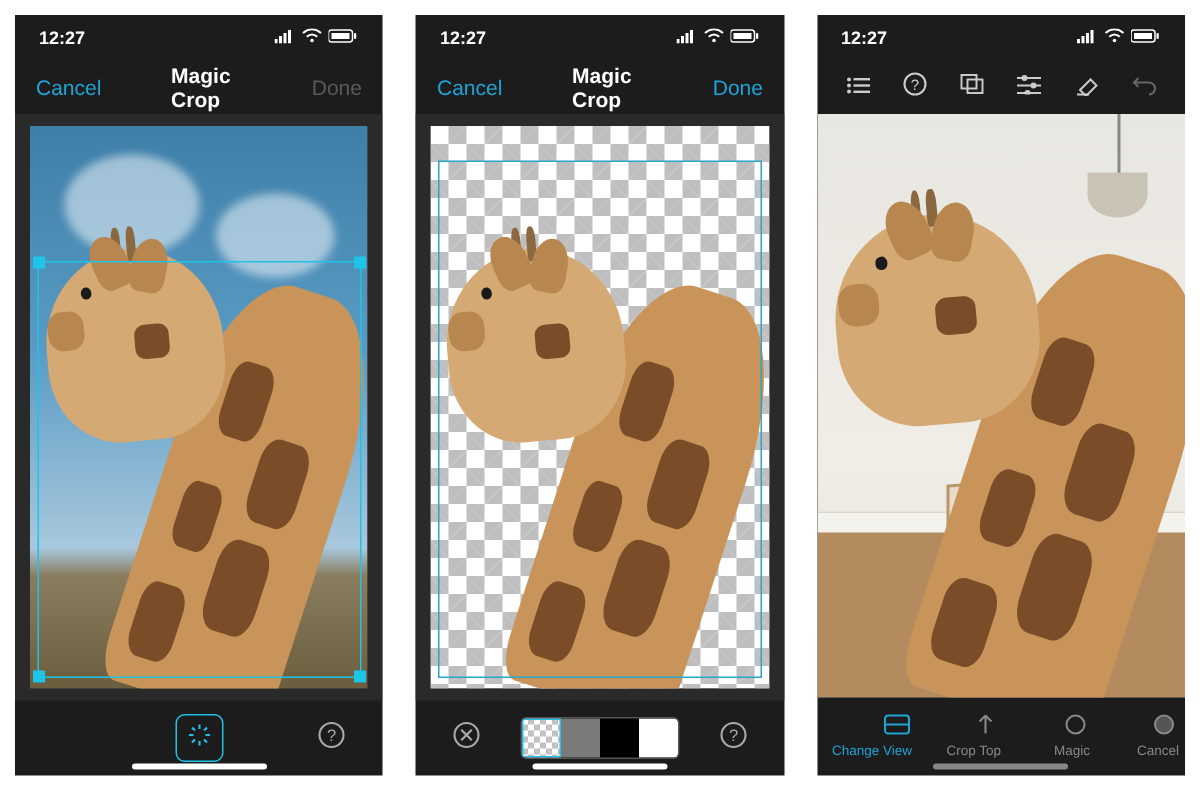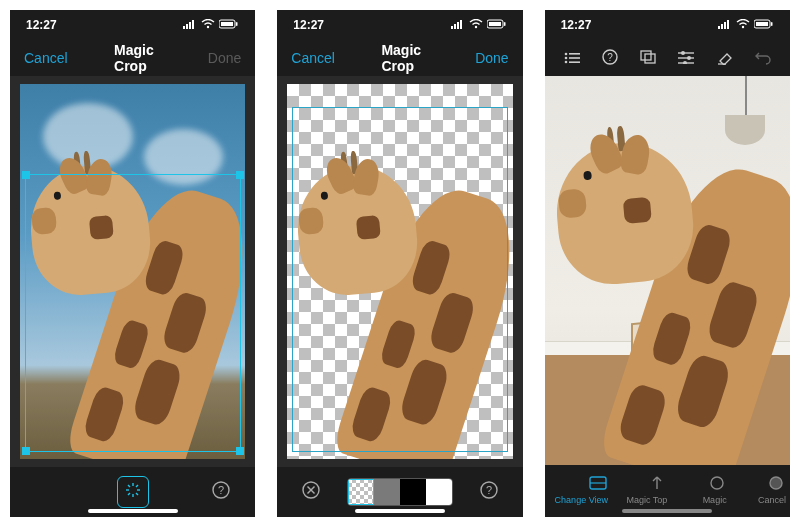--- a/index.html
+++ b/index.html
@@ -581,21 +581,21 @@
           </svg>
         </div>
       <span>Change View</span>
     </div>
     <div class="action">
       <div class="action-icon">
           <svg width="16" height="16" viewBox="0 0 16 16">
             <path d="M8 2 L8 14 M8 2 L4 6 M8 2 L12 6" stroke="#888" stroke-width="1.4" fill="none"></path>
           </svg>
         </div>
-      <span>Magic Top</span>
+      <span>Crop Top</span>
     </div>
     <div class="action">
       <div class="action-icon">
           <svg width="16" height="16" viewBox="0 0 16 16">
             <circle cx="8" cy="8" r="6" stroke="#888" stroke-width="1.4" fill="none"></circle>
           </svg>
         </div>
       <span>Magic</span>
     </div>
     <div class="action">

